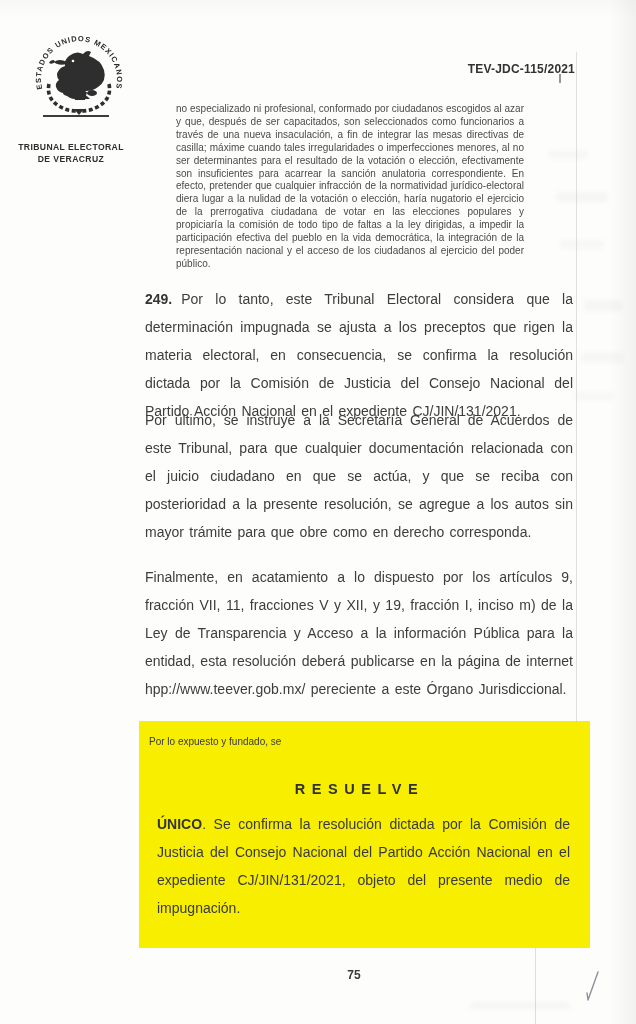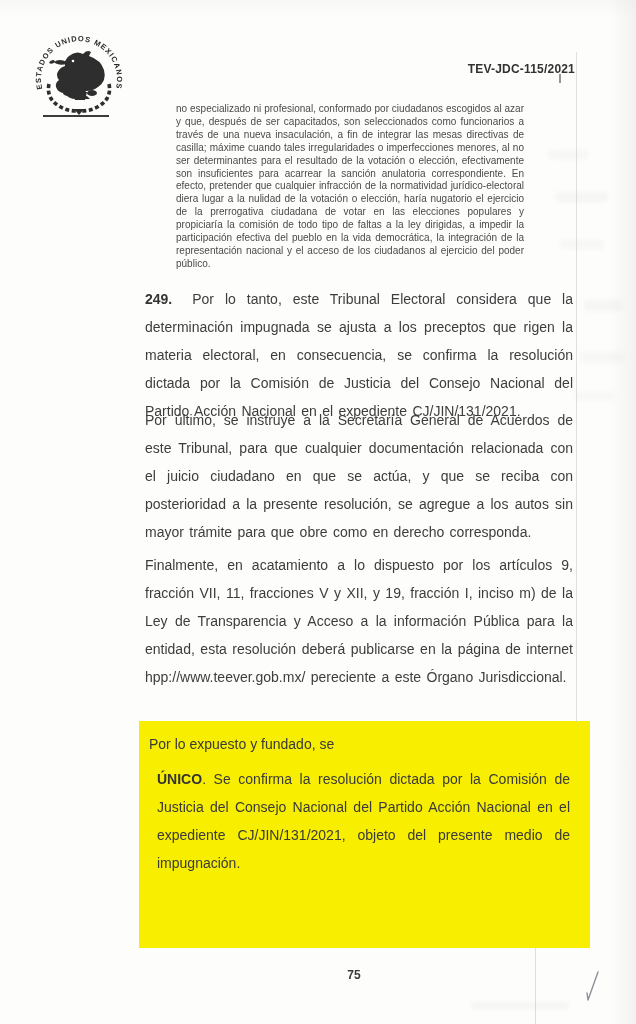--- a/index.html
+++ b/index.html
@@ -37,28 +37,28 @@
   }
   
   .para{
     position:absolute;left:145px;width:428px;
     font-size:14px;line-height:28px;color:#3d3d3d;
     text-align:justify;margin:0;
     word-spacing:1.5px;
   }
   .p249{top:285px;}
   .p-ultimo{top:406px;}
-  .p-final{top:551px;}
-  .pnum{font-weight:bold;color:#343434;margin-right:20px;}
+  .p-final{top:563px;}
+  .pnum{font-weight:bold;color:#343434;margin-right:9px;}
   
   .highlight{
     position:absolute;left:139px;top:721px;width:451px;height:227px;
     box-sizing:border-box;padding:15px 20px 0 10px;
   }
-  .hl-intro{font-size:14px;color:#3a3a3a;margin:0;}
+  .hl-intro{font-size:10px;color:#3a3a3a;margin:0;}
   .hl-heading{
     margin:34px 0 0 0;text-align:center;
     font-size:14.5px;font-weight:bold;color:#303030;
     letter-spacing:0.45em;
   }
   .hl-body{
     margin:13px 0 0 8px;font-size:14px;line-height:28px;color:#3a3a3a;
     text-align:justify;word-spacing:1.5px;
   }
   .hl-body .pnum{margin-right:0;}
@@ -107,33 +107,38 @@
       <ellipse cx="61" cy="73" rx="5" ry="3"></ellipse>
 
       <path d="M18 64 q-3 14 10 22 q8 5 18 5" fill="none" stroke="#2e2e2e" stroke-width="3.6" stroke-dasharray="4 2.6"></path>
       <path d="M78 64 q3 14 -10 22 q-8 5 -18 5" fill="none" stroke="#2e2e2e" stroke-width="3.6" stroke-dasharray="4 2.6"></path>
       <path d="M43 89 l10 0 l-5 6 z"></path>
     </g>
   </svg>
 
   <div class="seal-rule"></div>
 
+  <div class="court-name">
+    <div>TRIBUNAL ELECTORAL</div>
+    <div>DE VERACRUZ</div>
+  </div>
 
   <div class="case-number">TEV-JDC-115/2021</div>
 
   <div class="quote">no especializado ni profesional, conformado por ciudadanos escogidos al azar y que, después de ser capacitados, son seleccionados como funcionarios a través de una nueva insaculación, a fin de integrar las mesas directivas de casilla; máxime cuando tales irregularidades o imperfecciones menores, al no ser determinantes para el resultado de la votación o elección, efectivamente son insuficientes para acarrear la sanción anulatoria correspondiente. En efecto, pretender que cualquier infracción de la normatividad jurídico-electoral diera lugar a la nulidad de la votación o elección, haría nugatorio el ejercicio de la prerrogativa ciudadana de votar en las elecciones populares y propiciaría la comisión de todo tipo de faltas a la ley dirigidas, a impedir la participación efectiva del pueblo en la vida democrática, la integración de la representación nacional y el acceso de los ciudadanos al ejercicio del poder público.</div>
 
   <p class="para p249"><strong class="pnum">249.</strong><span>Por lo tanto, este Tribunal Electoral considera que la determinación impugnada se ajusta a los preceptos que rigen la materia electoral, en consecuencia, se confirma la resolución dictada por la Comisión de Justicia del Consejo Nacional del Partido Acción Nacional en el expediente CJ/JIN/131/2021.</span></p>
 
   <p class="para p-ultimo">Por último, se instruye a la Secretaría General de Acuerdos de este Tribunal, para que cualquier documentación relacionada con el juicio ciudadano en que se actúa, y que se reciba con posterioridad a la presente resolución, se agregue a los autos sin mayor trámite para que obre como en derecho corresponda.</p>
 
   <p class="para p-final">Finalmente, en acatamiento a lo dispuesto por los artículos 9, fracción VII, 11, fracciones V y XII, y 19, fracción I, inciso m) de la Ley de Transparencia y Acceso a la información Pública para la entidad, esta resolución deberá publicarse en la página de internet hpp://www.teever.gob.mx/ pereciente a este Órgano Jurisdiccional.</p>
 
   <div class="highlight" style="background: rgb(247, 238, 0);">
     <p class="hl-intro">Por lo expuesto y fundado, se</p>
+    <p class="hl-heading">RESUELVE</p>
     <p class="hl-body"><strong class="pnum">ÚNICO</strong><span>. Se confirma la resolución dictada por la Comisión de Justicia del Consejo Nacional del Partido Acción Nacional en el expediente CJ/JIN/131/2021, objeto del presente medio de impugnación.</span></p>
   </div>
 
   <div class="page-number">75</div>
 
   <div class="crease-a"></div>
   <div class="crease-b"></div>
   <div class="tick-mark"></div>
   <svg class="handwritten" width="16" height="32" viewBox="0 0 16 32">
     <path d="M14 1 L4 29 M4 29 L3 22" stroke="#8f8f98" stroke-width="1.4" fill="none" stroke-linecap="round"></path>

